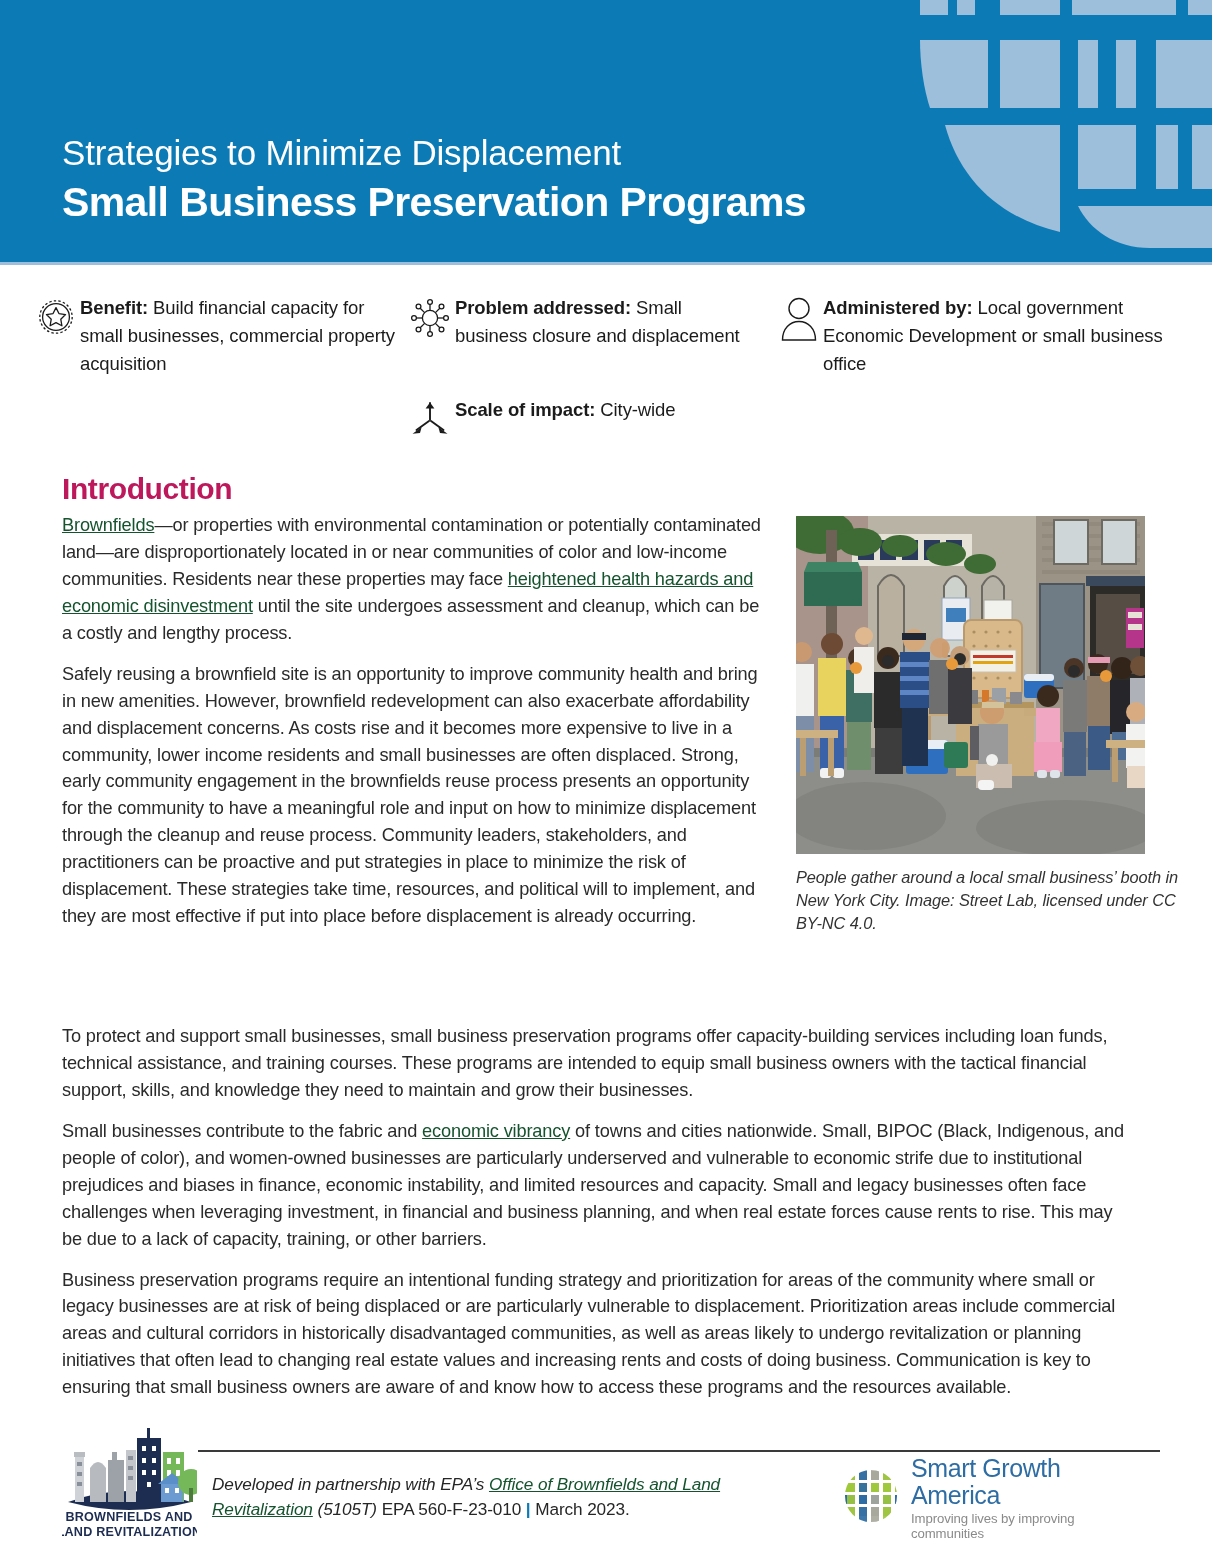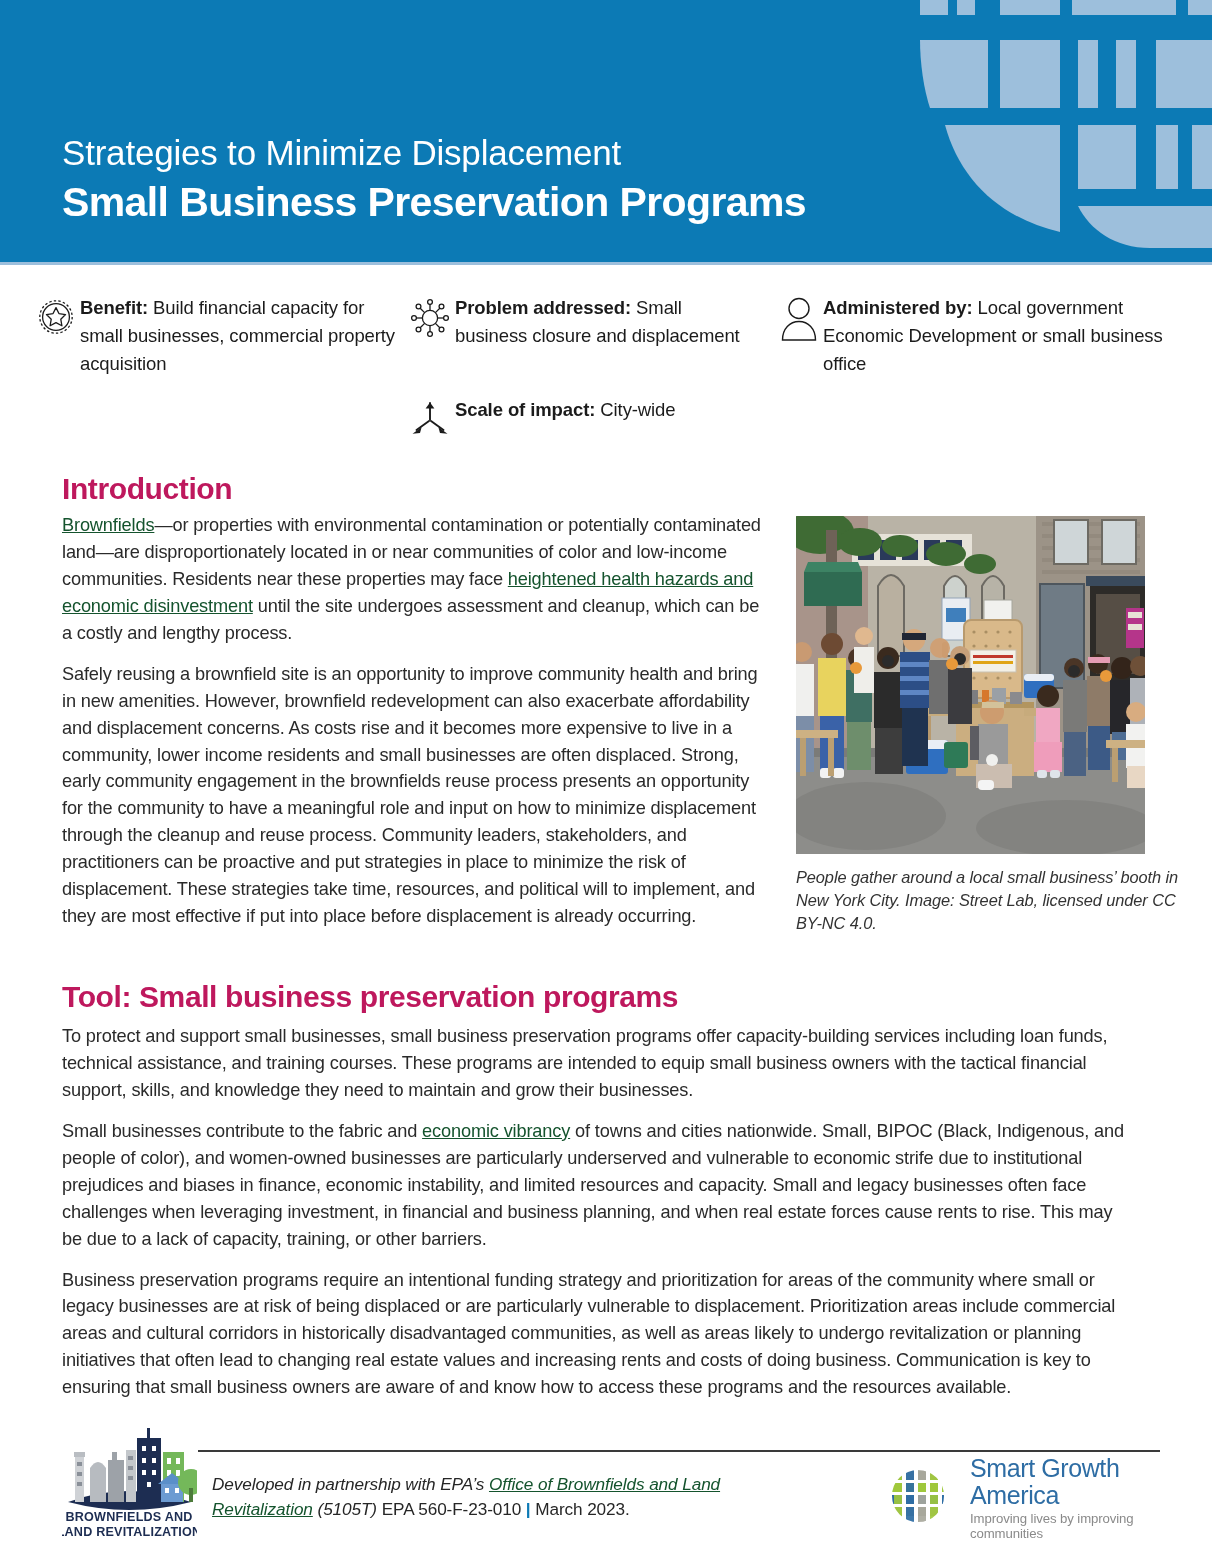--- a/index.html
+++ b/index.html
@@ -201,27 +201,27 @@
     font-size: 17.2px;
     line-height: 1.46;
     font-style: italic;
     color: #262626;
     letter-spacing: -0.1px;
   }
   .footer-credit .upright { font-style: normal; }
   .footer-credit .pipe { color: #0C7AB5; font-weight: 700; font-style: normal; }
   .sga-logo {
     position: absolute;
-    left: 890px;
+    left: 843px;
     top: 48px;
     width: 300px;
     height: 60px;
     display: flex;
     align-items: center;
-    gap: 24px;
+    gap: 12px;
   }
   .sga-text { display: flex; flex-direction: column; justify-content: center; }
   .sga-name {
     font-size: 25px;
     color: #2E6DA4;
     letter-spacing: -0.4px;
     line-height: 1.05;
   }
   .sga-tag {
     font-size: 13.2px;
@@ -555,21 +555,20 @@
         <rect x="4" y="222" width="6" height="38" fill="#bb9f72"></rect>
         <rect x="32" y="222" width="6" height="38" fill="#bb9f72"></rect>
 
         <rect x="310" y="224" width="39" height="8" fill="#cdb183"></rect>
         <rect x="316" y="232" width="6" height="34" fill="#bb9f72"></rect>
       </svg>
     </div>
     <div class="caption">People gather around a local small business’ booth in New York City. Image: Street Lab, licensed under CC BY-NC 4.0.</div>
   </div>
 
-  <h2 class="h2 sec-tool-title">Tool: Small business preservation programs</h2>
 
   <div class="tool-col">
     <p class="body-text">To protect and support small businesses, small business preservation programs offer capacity-building services including loan funds, technical assistance, and training courses. These programs are intended to equip small business owners with the tactical financial support, skills, and knowledge they need to maintain and grow their businesses.</p>
     <p class="body-text"><span>Small businesses contribute to the fabric and </span><a class="link" href="#">economic vibrancy</a><span> of towns and cities nationwide. Small, BIPOC (Black, Indigenous, and people of color), and women-owned businesses are particularly underserved and vulnerable to economic strife due to institutional prejudices and biases in finance, economic instability, and limited resources and capacity. Small and legacy businesses often face challenges when leveraging investment, in financial and business planning, and when real estate forces cause rents to rise. This may be due to a lack of capacity, training, or other barriers.</span></p>
     <p class="body-text">Business preservation programs require an intentional funding strategy and prioritization for areas of the community where small or legacy businesses are at risk of being displaced or are particularly vulnerable to displacement. Prioritization areas include commercial areas and cultural corridors in historically disadvantaged communities, as well as areas likely to undergo revitalization or planning initiatives that often lead to changing real estate values and increasing rents and costs of doing business. Communication is key to ensuring that small business owners are aware of and know how to access these programs and the resources available.</p>
   </div>
 
   <div class="footer">
 
     <div class="bf-logo">

